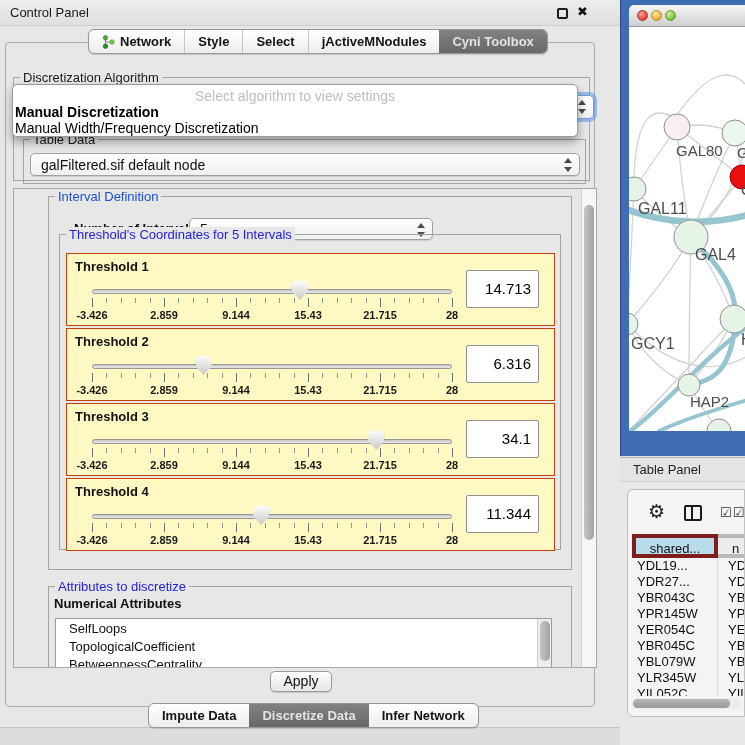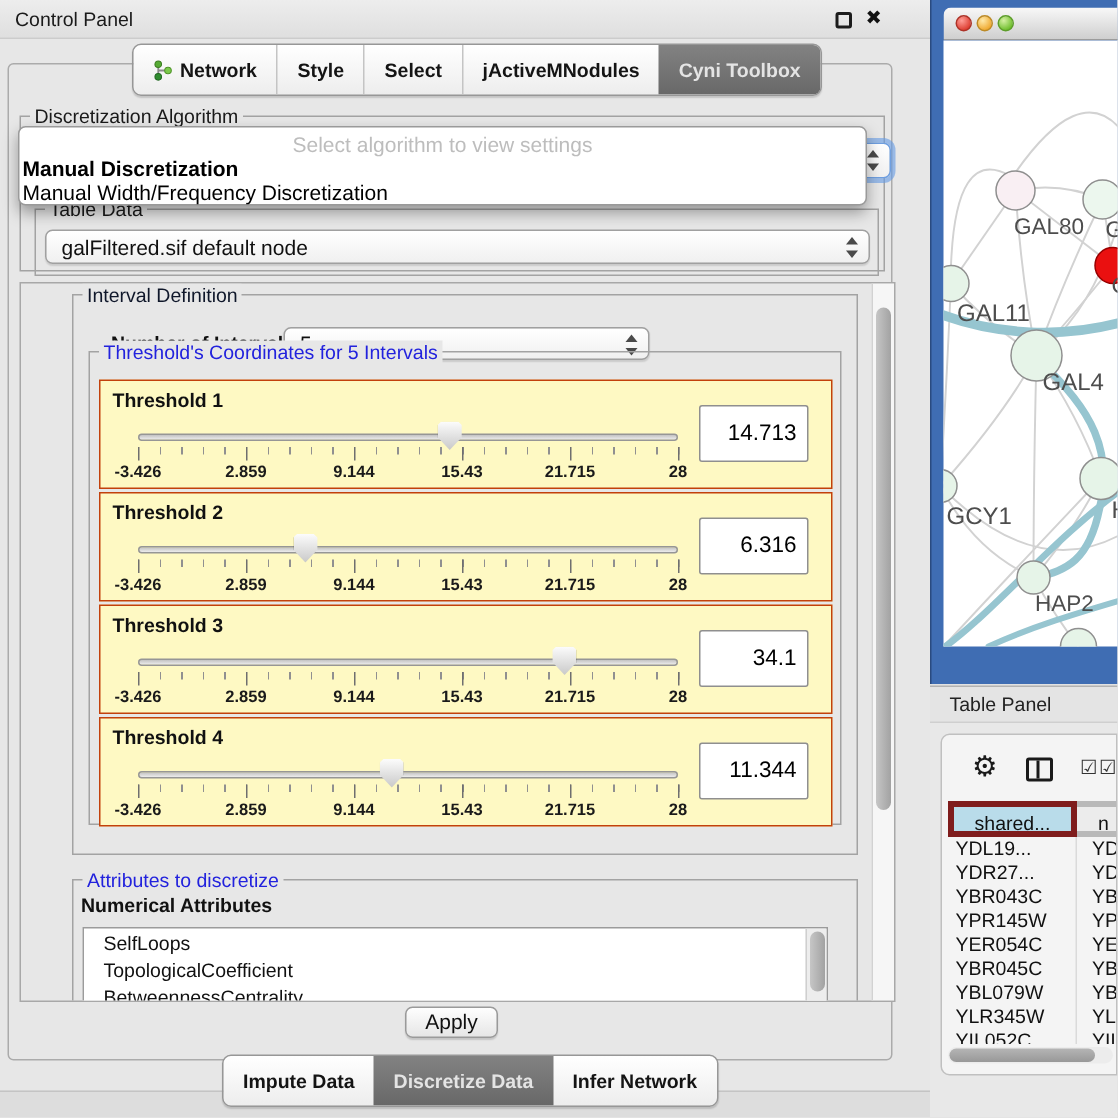--- a/index.html
+++ b/index.html
@@ -10,38 +10,38 @@
   
   #control-panel { position:absolute; left:0; top:0; width:620px; height:745px; background:#e7e7e7; }
   .cp-titlebar { position:absolute; left:0; top:0; width:620px; height:26px;
     background:linear-gradient(#ededed,#dfdfdf); border-bottom:1px solid #cccccc; }
   .cp-title { position:absolute; left:10px; top:5px; font-size:13px; color:#1a1a1a; }
   .float-btn { position:absolute; left:557px; top:8px; width:11px; height:11px;
     border:2px solid #1c1c1c; border-radius:2px; background:transparent; }
   .close-btn { position:absolute; left:577px; top:4px; font-size:13px; font-weight:bold; color:#111; }
 
   
-  .seg-bar { position:absolute; display:flex; height:35px; border:1px solid #979797;
+  .seg-bar { position:absolute; display:flex; height:25px; border:1px solid #979797;
     border-radius:6px; overflow:hidden; background:linear-gradient(#ffffff,#ededed);
     box-shadow:0 1px 1px rgba(0,0,0,.15); z-index:6; }
   .seg-item { padding:0 13px; line-height:23px; font-size:13px; font-weight:600; color:#141414;
     border-left:1px solid #c4c4c4; display:flex; align-items:center; gap:5px; white-space:nowrap; }
   .seg-item:first-child { border-left:none; }
   .seg-item.selected { background:linear-gradient(#828282,#686868); color:#e4e4e4; border-left:none; }
   .seg-item.selected + .seg-item { border-left:none; }
   #top-tabs { left:88px; top:29px; }
   #bottom-tabs { left:148px; top:703px; }
 
   .main-frame { position:absolute; left:5px; top:42px; width:590px; height:665px;
     border:1px solid #ababab; border-radius:4px; background:#e7e7e7; }
 
   .groupbox { position:absolute; border:1px solid #a3a3a3; }
   .group-title { position:absolute; left:6px; top:-8px; background:#e7e7e7; padding:0 3px;
     font-size:13px; white-space:nowrap; }
-  .gt-green { color:#0f172a; }
+  .gt-green { color:#1d4ed8; }
   .gt-blue  { color:#2222dd; }
   .gt-dark  { color:#1a1a1a; }
 
   
   .combo { position:absolute; height:23px; border:1px solid #a0a0a0; border-radius:5px;
     background:linear-gradient(#ffffff,#f0f0f0); box-shadow:0 1px 1px rgba(0,0,0,.12); }
   .combo-text { position:absolute; left:10px; top:3px; font-size:14px; color:#101010; white-space:nowrap; }
   .combo-stepper { position:absolute; right:6px; top:2px; width:10px; height:18px; }
   .arrow-up, .arrow-down { position:absolute; left:1px; width:0; height:0;
     border-left:4px solid transparent; border-right:4px solid transparent; }

